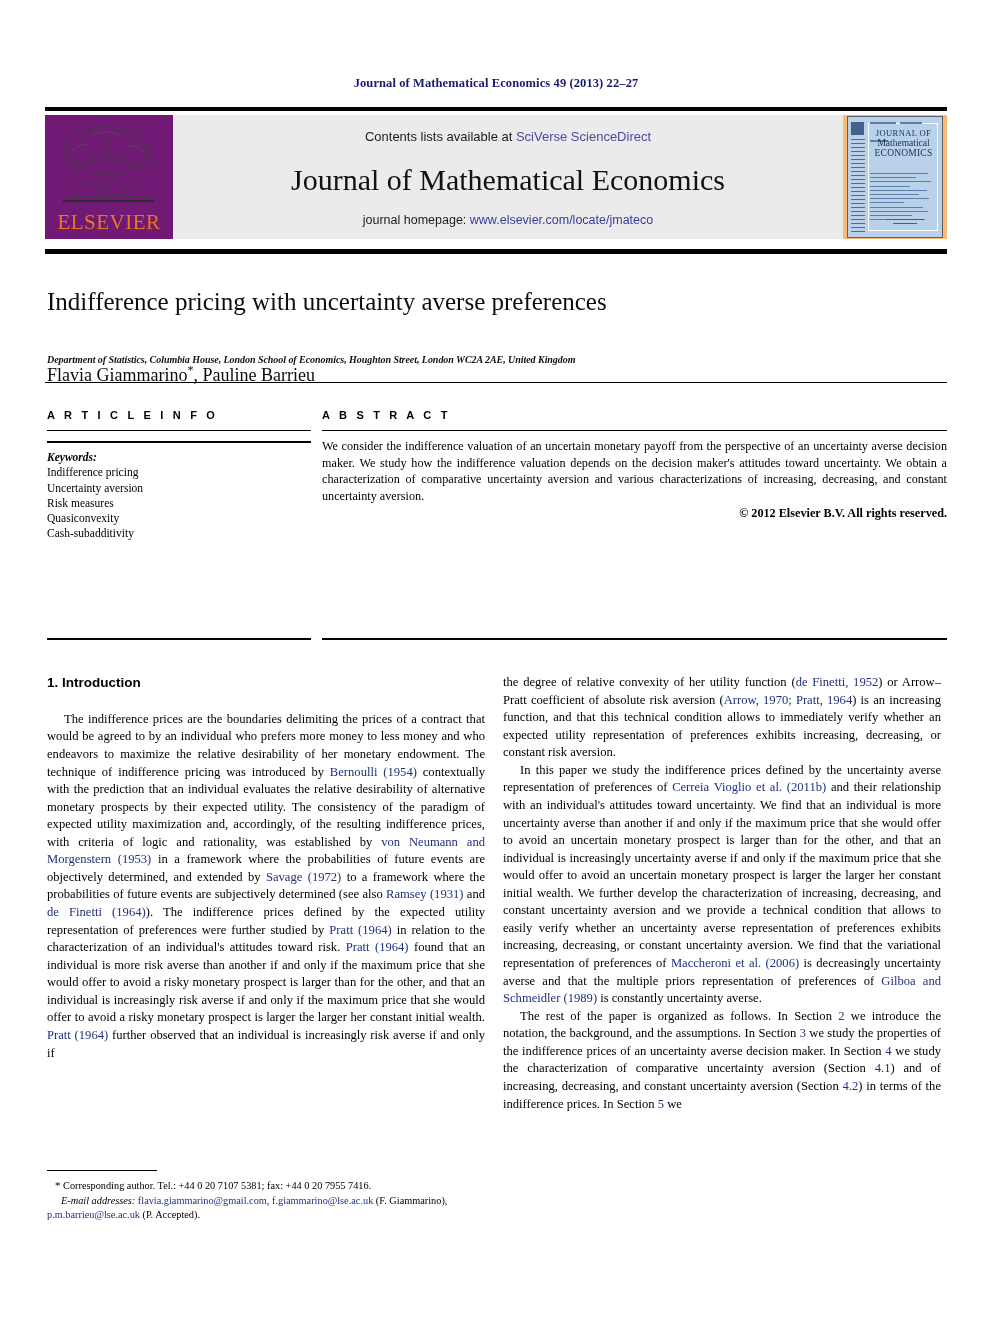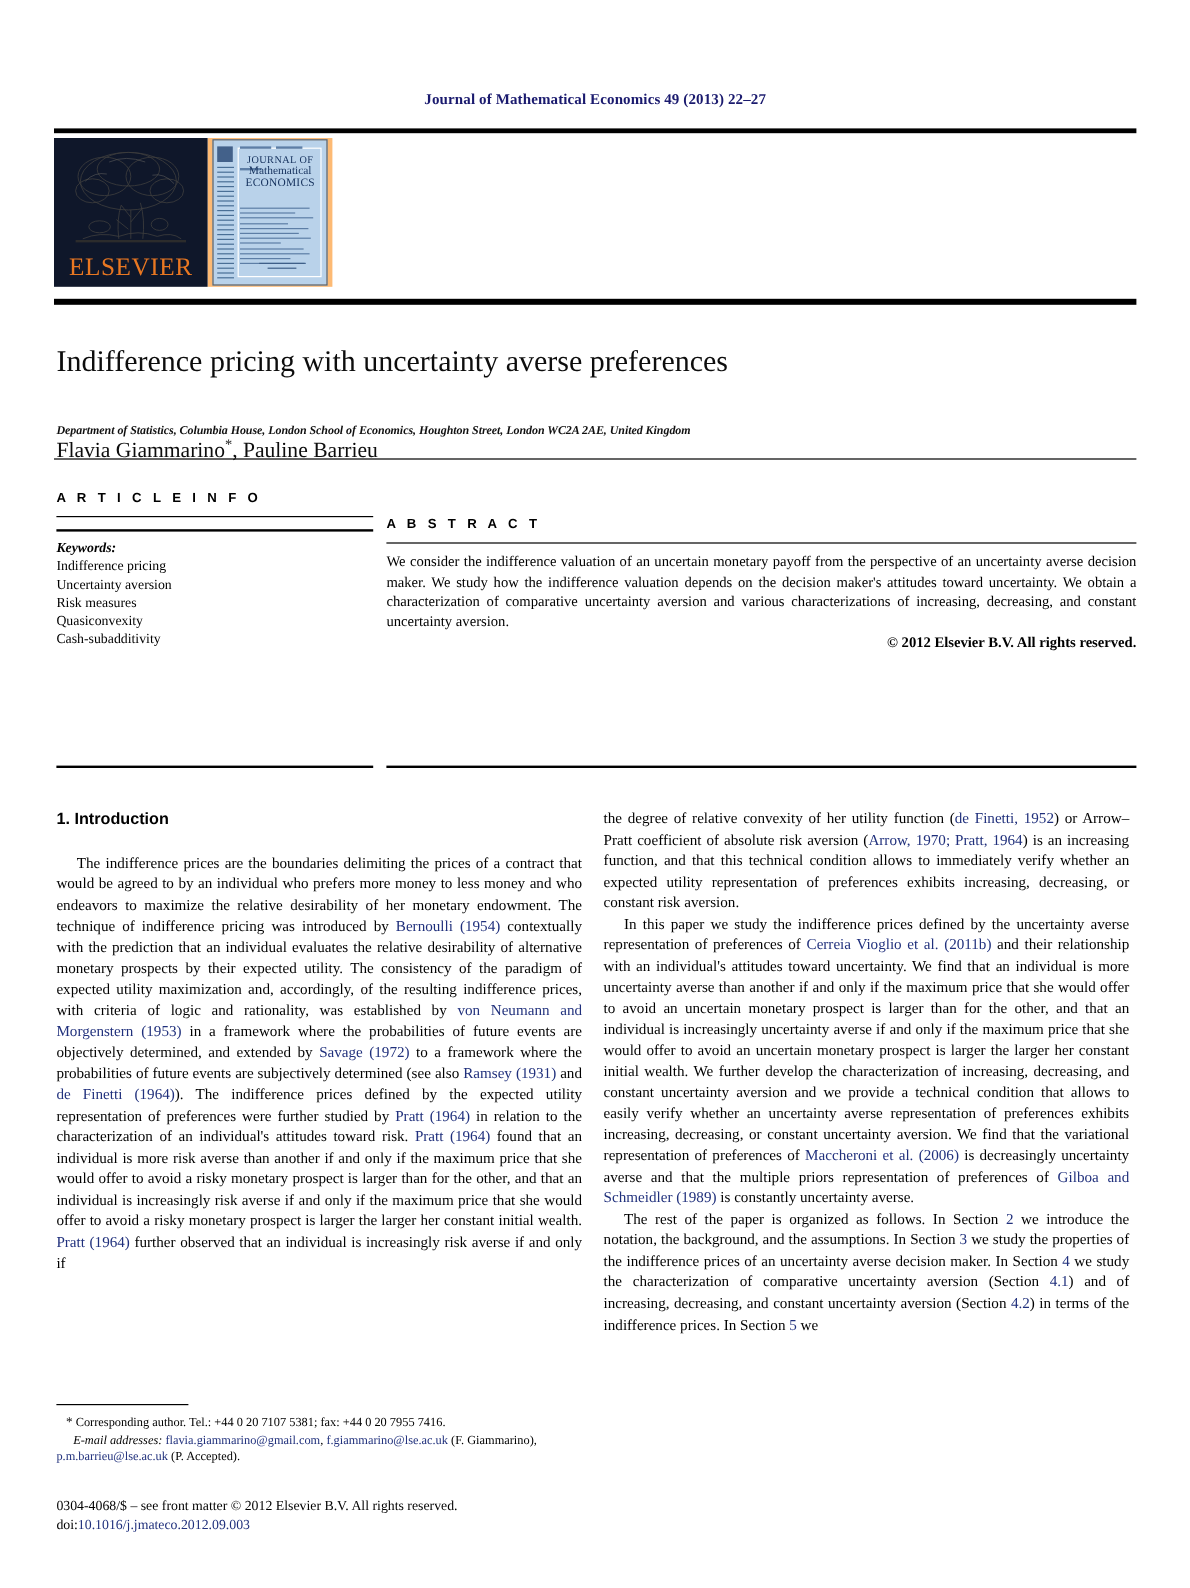--- a/index.html
+++ b/index.html
@@ -47,21 +47,21 @@
     position: absolute;
     left: 0; top: 4px;
     width: 902px;
     height: 124px;
     display: flex;
     flex-direction: row;
   }
   .elsevier-logo {
     width: 128px;
     height: 124px;
-    background: #0f172a;
+    background: #701a75;
     position: relative;
     flex: 0 0 128px;
   }
   .tree-svg { position: absolute; left: 12px; top: 6px; }
   .elsevier-word {
     position: absolute;
     left: 0; bottom: 4px;
     width: 128px;
     text-align: center;
     font-family: "Liberation Serif", serif;
@@ -236,21 +236,20 @@
   
   .info-col {
     position: absolute;
     left: 47px; top: 405px;
     width: 264px;
   }
   .abs-col {
     position: absolute;
     left: 322px; top: 405px;
     width: 625px;
-    margin-top: 22px;
   }
   .sect-head {
     font-family: "Liberation Sans", sans-serif;
     font-weight: bold;
     font-size: 11px;
     letter-spacing: 3.2px;
     color: #000;
   }
   .hrule-thin {
     height: 1px;
@@ -388,20 +387,29 @@
           </g>
           <g stroke="#5a5a5a" stroke-width="0.5" fill="none">
             <path d="M14 30 q8 -8 18 -6 M88 32 q-8 -9 -18 -7"></path>
             <path d="M34 14 q14 -6 30 0"></path>
           </g>
           <rect x="6" y="79" width="92" height="2" fill="#2c2c2c"></rect>
         </svg>
         <div class="elsevier-word">ELSEVIER</div>
       </div>
 
+      <div class="masthead-center">
+        <div class="contents-line">
+          <span>Contents lists available at </span><span class="sd">SciVerse ScienceDirect</span>
+        </div>
+        <div class="journal-name">Journal of Mathematical Economics</div>
+        <div class="homepage-line">
+          <span>journal homepage: </span><span class="url">www.elsevier.com/locate/jmateco</span>
+        </div>
+      </div>
 
       <div class="cover-wrap">
         <div class="cover">
           <div class="cover-inner"></div>
           <div class="cover-topbar">
             <i style="width:26px"></i><i style="width:22px"></i><i style="width:18px"></i>
           </div>
           <div class="cover-sq"></div>
           <div class="cover-spine" style="top:22px">
             <i></i>
@@ -505,20 +513,14 @@
     <div style="text-indent:8px">
       <span class="star">*</span>
       <span>Corresponding author. Tel.: +44 0 20 7107 5381; fax: +44 0 20 7955 7416.</span>
     </div>
     <div style="text-indent:14px">
       <span class="em">E-mail addresses:</span>
       <span class="mail">flavia.giammarino@gmail.com</span><span>, </span><span class="mail">f.giammarino@lse.ac.uk</span><span> (F. Giammarino), </span><span class="mail">p.m.barrieu@lse.ac.uk</span><span> (P. Accepted).</span>
     </div>
   </div>
 
-  <div class="imprint">
-    <div>0304-4068/$ – see front matter © 2012 Elsevier B.V. All rights reserved.</div>
-    <div>
-      <span>doi:</span><span class="doi">10.1016/j.jmateco.2012.09.003</span>
-    </div>
-  </div>
 
 </div>
 
 </body></html>

